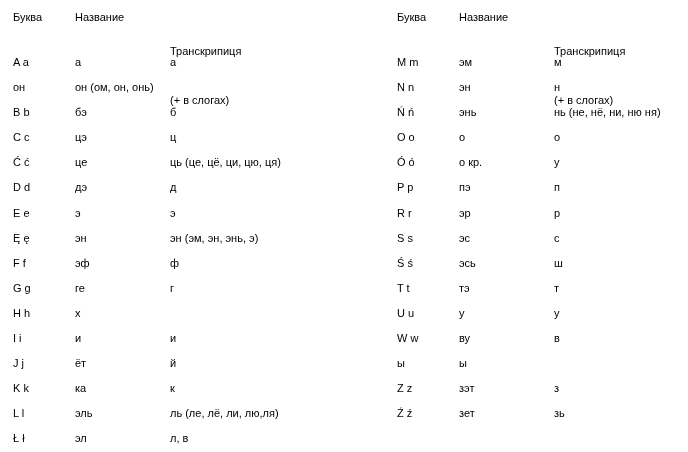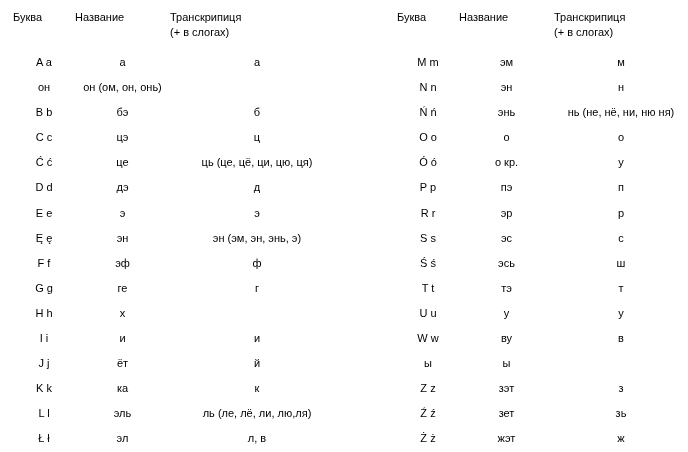--- a/index.html
+++ b/index.html
@@ -15,22 +15,22 @@
   }
   .alpha-table { position: absolute; top: 10px; }
   #table-left  { left: 13px;  width: 331px; }
   #table-right { left: 397px; width: 291px; }
   .thead, .row {
     display: grid;
     grid-template-columns: 62px 95px 1fr;
     white-space: nowrap;
   }
   .thead { line-height: 15px; height: 40px; align-items: start; }
-  .th-trans span { display: block; }
-  .row { height: 25.1px; line-height: 25.1px; text-align: center; }
+  .th-trans span { display: block; margin-top: 34px; }
+  .row { height: 25.1px; line-height: 25.1px; }
   .cell { overflow: visible; }
 </style>
 </head>
 <body>
 
 <div class="page">
 
   <div class="alpha-table" id="table-left">
     <div class="thead">
       <span class="cell">Буква</span>
@@ -199,21 +199,16 @@
         <div class="row">
           <span class="cell">Z z</span>
           <span class="cell">зэт</span>
           <span class="cell">з</span>
         </div>
         <div class="row">
           <span class="cell">Ź ź</span>
           <span class="cell">зет</span>
           <span class="cell">зь</span>
         </div>
-        <div class="row">
-          <span class="cell">Ż ż</span>
-          <span class="cell">жэт</span>
-          <span class="cell">ж</span>
-        </div>
       </div>
   </div>
 
 </div>
 
 </body></html>

